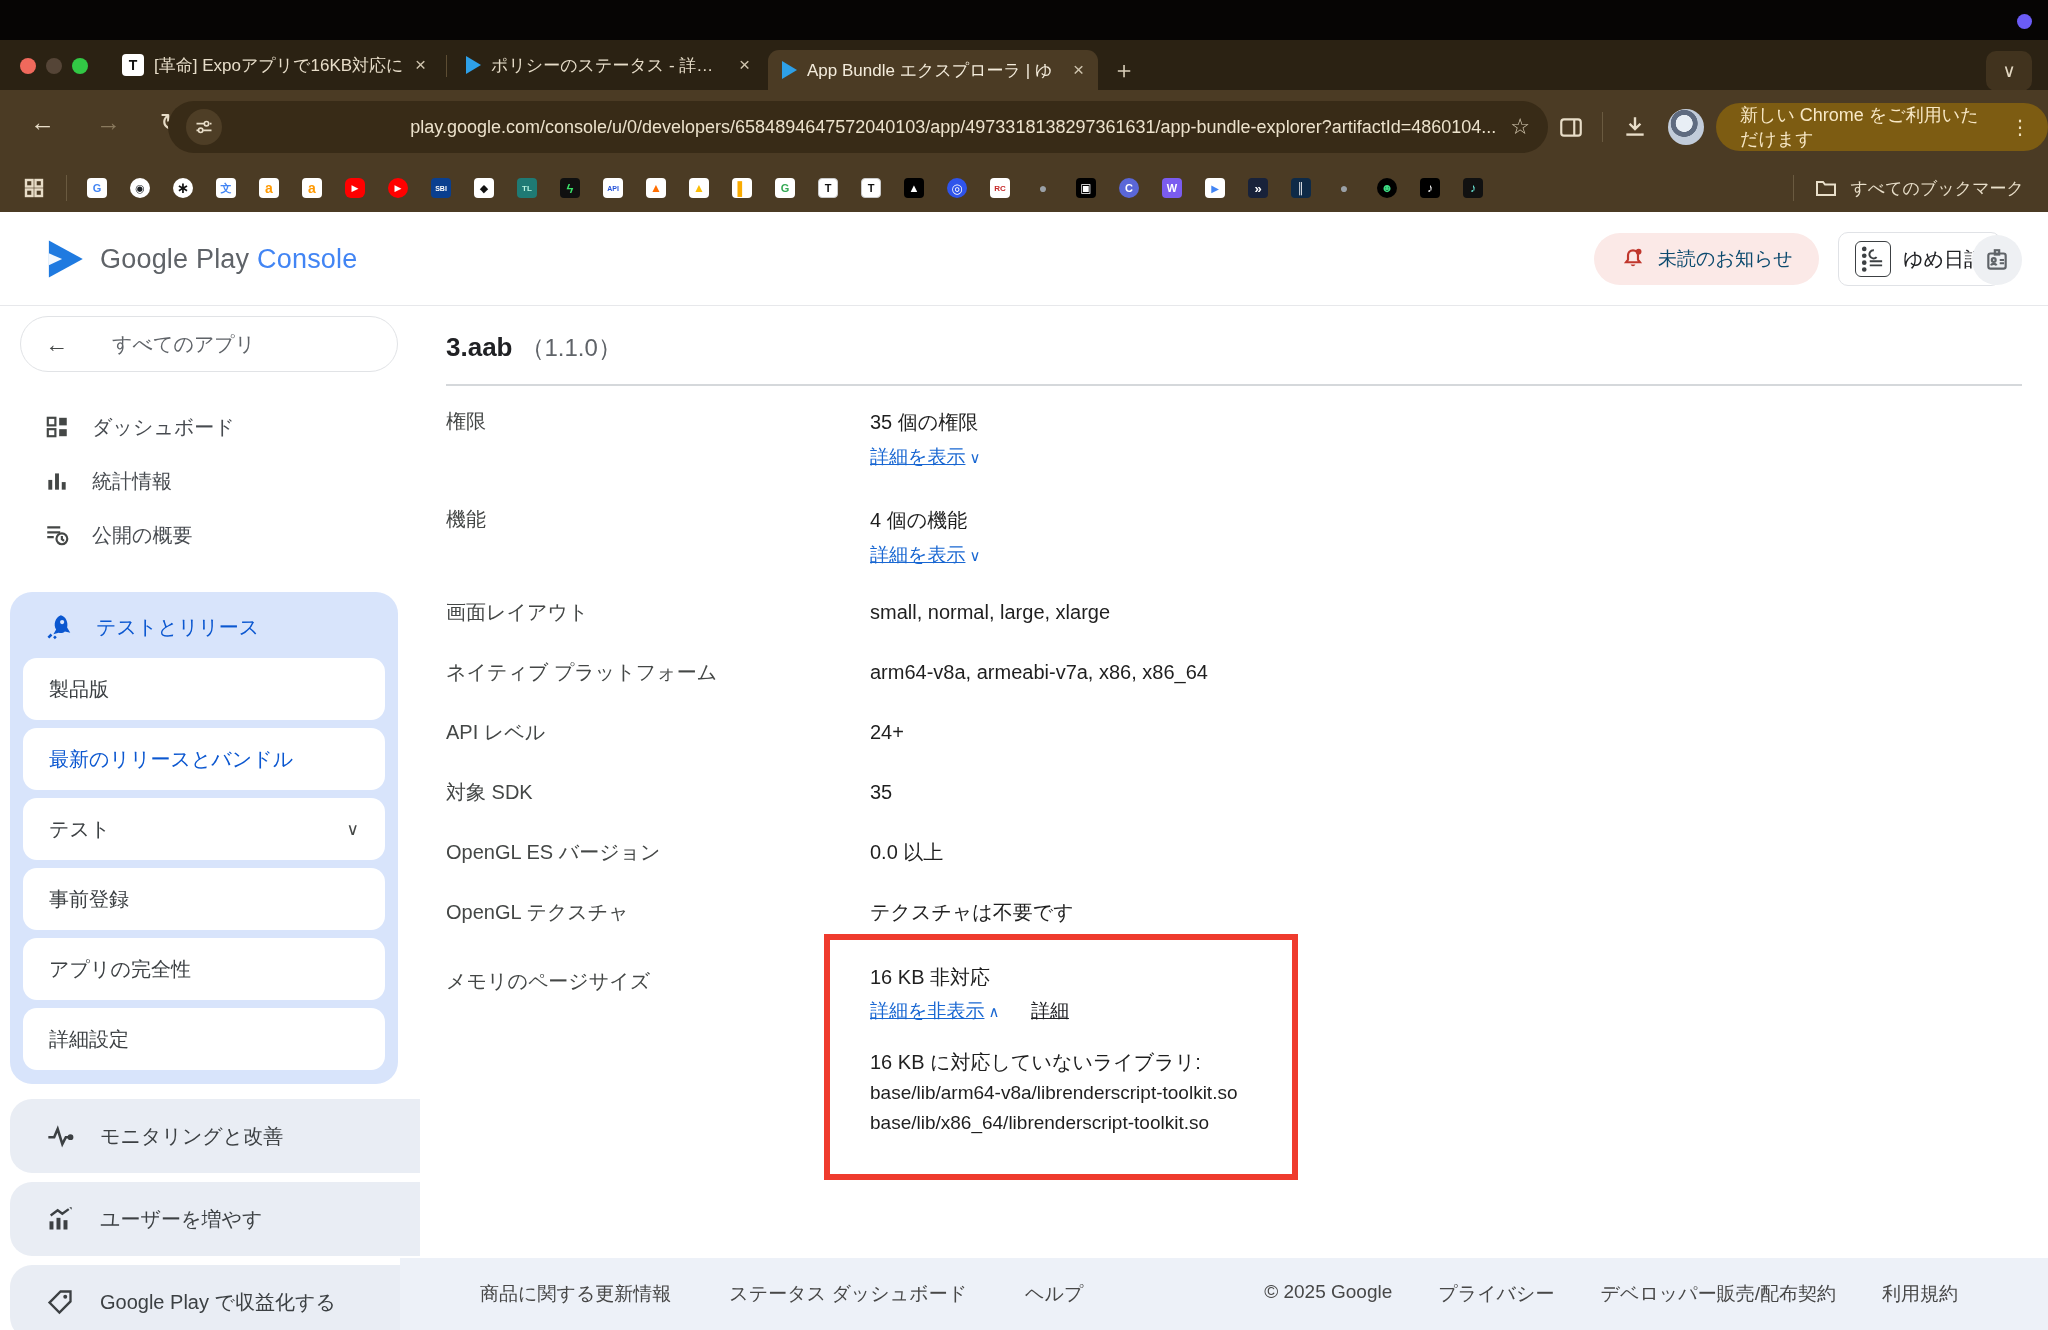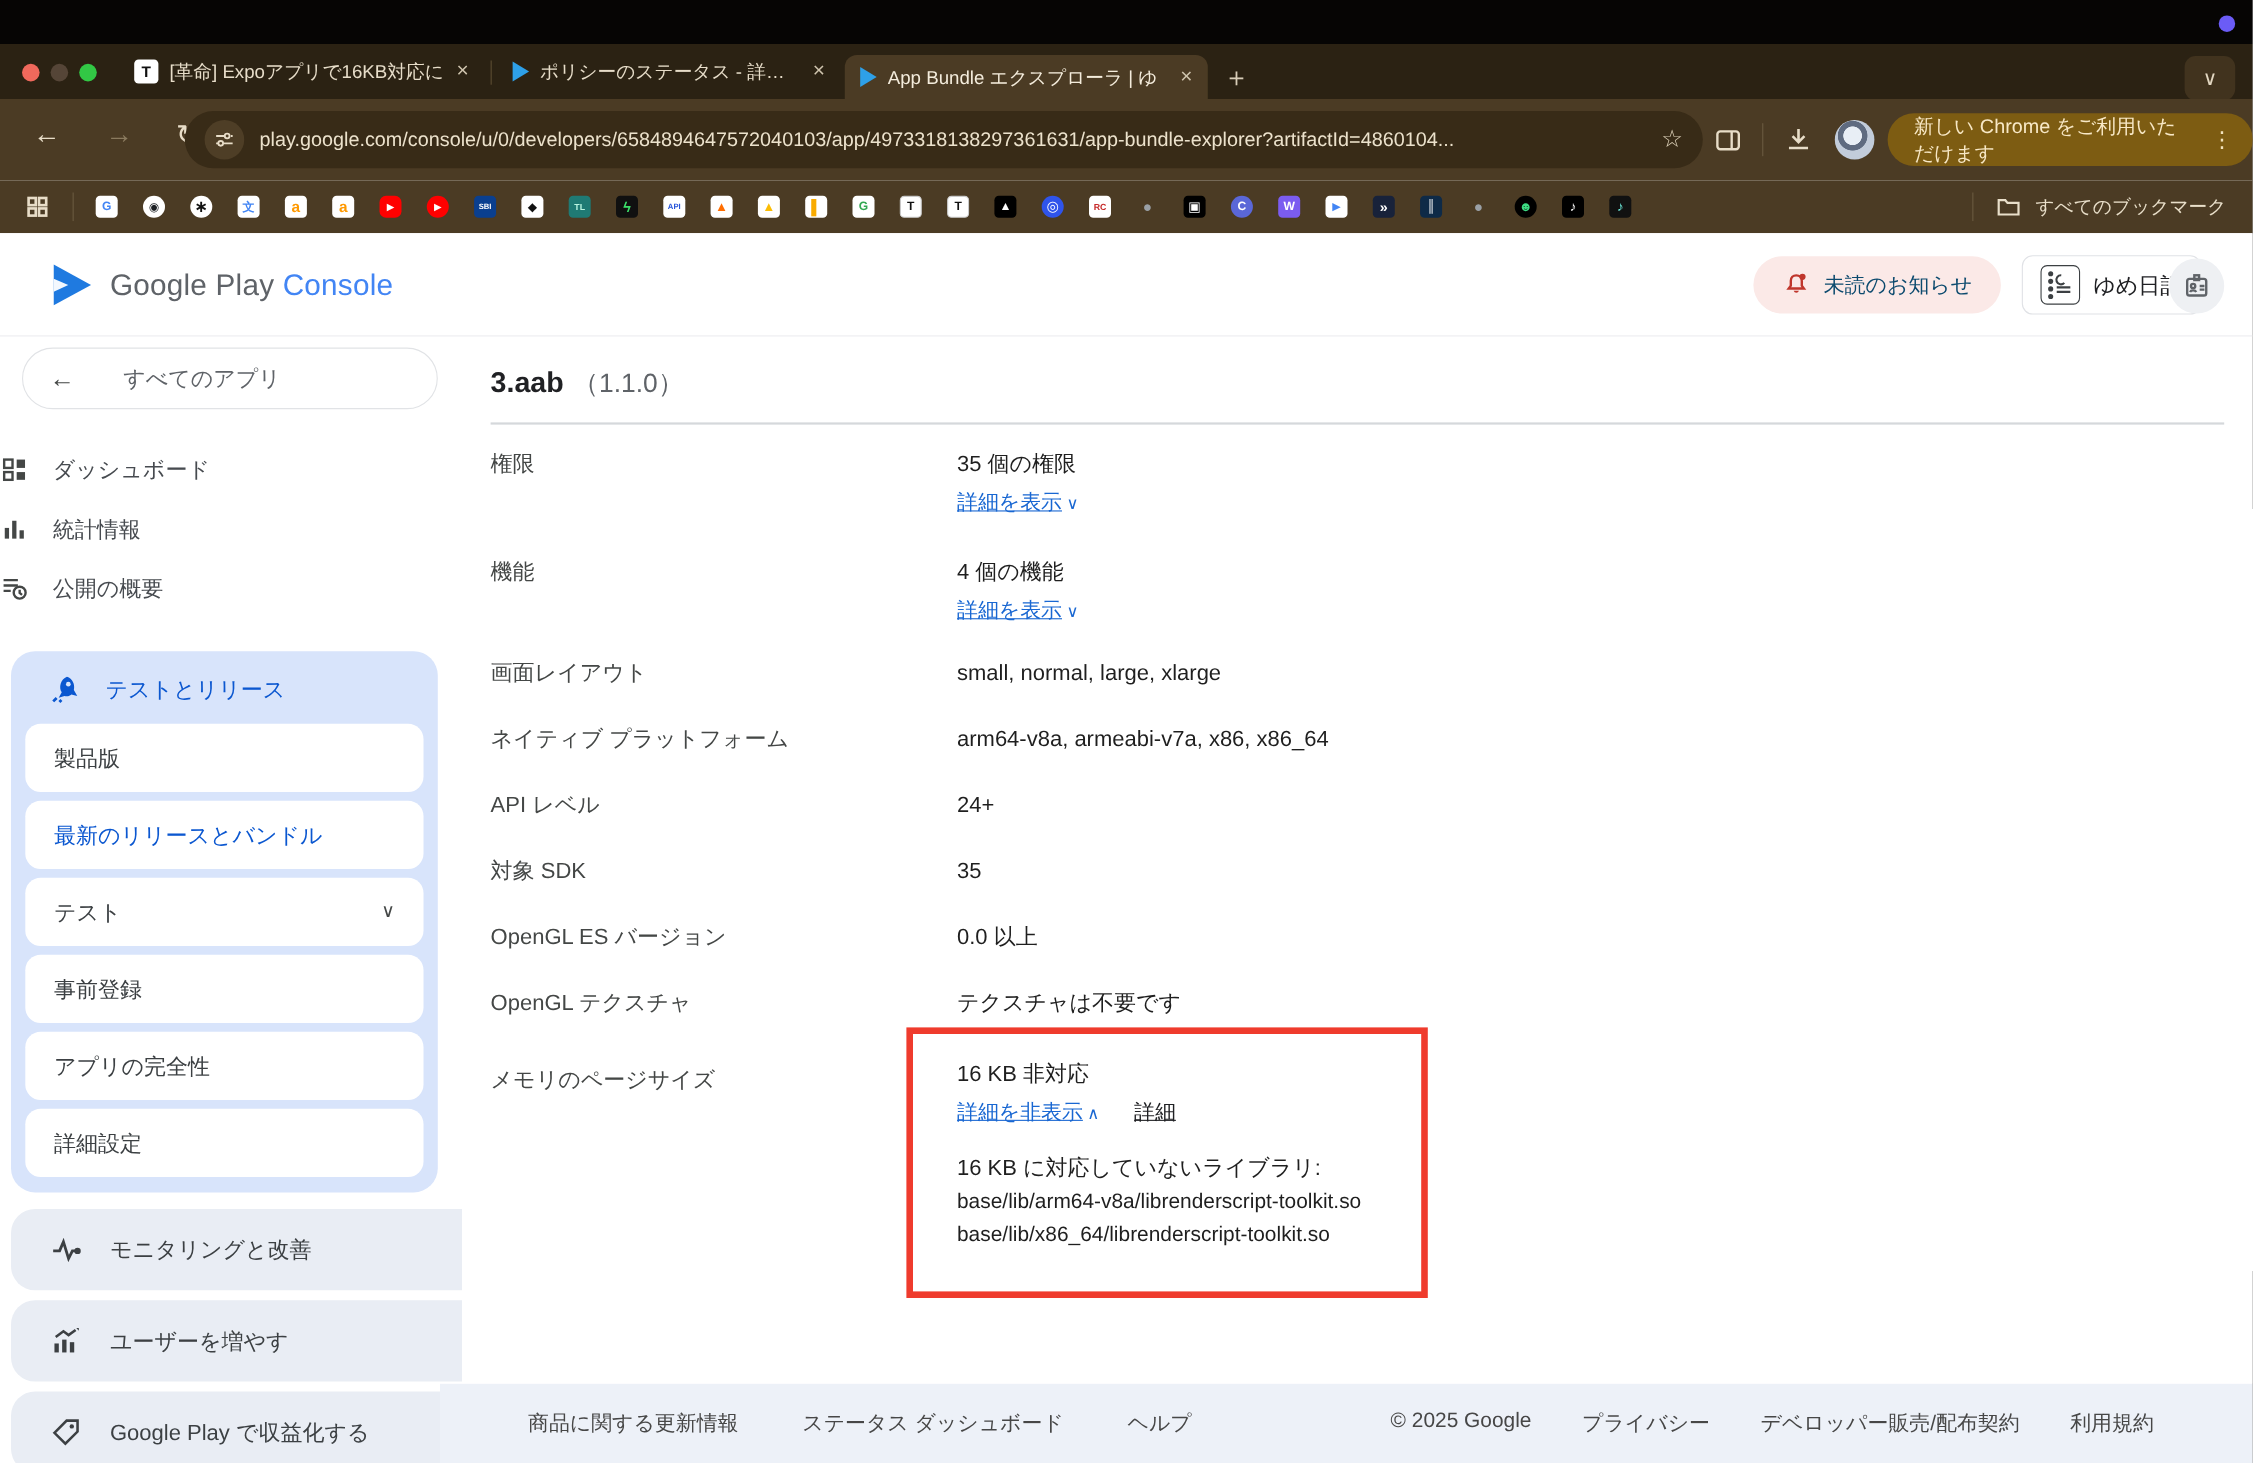--- a/index.html
+++ b/index.html
@@ -20,21 +20,21 @@
   #tab-3 { background:#4b3b24; border-radius:11px 11px 0 0; top:10px; height:40px; color:#f4ecdc; }
   .tab-divider { position:absolute; top:15px; width:1px; height:22px; background:#5d4d33; }
   .t-chip { width:22px; height:22px; border-radius:4px; background:#fff; color:#111; font-weight:bold; font-size:14px; display:flex; align-items:center; justify-content:center; flex:0 0 auto; }
   .play-tri { width:0; height:0; border-left:15px solid #2ea0e8; border-top:9px solid transparent; border-bottom:9px solid transparent; flex:0 0 auto; }
   #new-tab { position:absolute; left:1112px; top:14px; font-size:24px; color:#d8cdb8; }
   #tab-search { position:absolute; right:16px; top:11px; width:46px; height:40px; background:#41331e; border-radius:10px; color:#e3d8c2; display:flex; align-items:center; justify-content:center; font-size:18px; }
 
   
   #toolbar { position:absolute; left:0; top:90px; width:2048px; height:74px; background:#4b3b24; }
   .nav-ic { position:absolute; top:18px; font-size:25px; color:#e8ddc8; }
-  #omnibox { position:absolute; left:168px; top:11px; width:1380px; height:52px; border-radius:26px; background:#382b17; display:flex; align-items:center; padding:0 18px; gap:14px; }
+  #omnibox { position:absolute; left:168px; top:11px; width:1380px; height:52px; border-radius:26px; background:#382b17; display:flex; align-items:center; padding:0 18px; gap:14px;text-align:right; }
   #tune-circle { width:36px; height:36px; border-radius:50%; background:#4e3e26; display:flex; align-items:center; justify-content:center; flex:0 0 auto; }
   #url-text { flex:1; color:#ece2cc; font-size:18px; white-space:nowrap; overflow:hidden; text-overflow:ellipsis; }
   #star { color:#d9cdb5; font-size:22px; flex:0 0 auto; }
   #panel-ic { position:absolute; left:1558px; top:24px; }
   #tb-divider { position:absolute; left:1602px; top:22px; width:1px; height:30px; background:#6a5a40; }
   #download-ic { position:absolute; left:1622px; top:24px; }
   #avatar { position:absolute; left:1668px; top:19px; width:36px; height:36px; border-radius:50%;
             background:radial-gradient(circle at 45% 40%, #e8eef5 0 28%, #5f6b80 30% 45%, #c2ccda 47% 100%); }
   #update-pill { position:absolute; left:1716px; top:13px; height:48px; border-radius:24px; background:#7d5c12; color:#f8e8c6; display:flex; align-items:center; gap:16px; padding:0 18px 0 24px; font-size:18px; }
   #update-pill .kebab { font-size:20px; color:#f3e3bd; }
@@ -56,21 +56,21 @@
   #notif-pill { position:absolute; left:1594px; top:21px; height:52px; border-radius:26px; background:#fbe9e7; display:flex; align-items:center; gap:12px; padding:0 26px; color:#0c4a6e; font-size:19px; }
   #app-btn { position:absolute; left:1838px; top:20px; height:54px; border-radius:10px; background:#fff; border:1.5px solid #e0e2e6; display:flex; align-items:center; gap:12px; padding:0 16px; font-size:20px; color:#202124; }
   #nb-icon { width:36px; height:36px; border:1.5px solid #3c4043; border-radius:6px; position:relative; background:#fff; }
   #circle-btn { position:absolute; left:1972px; top:23px; width:50px; height:50px; border-radius:50%; background:#eef0f3; display:flex; align-items:center; justify-content:center; }
 
   
   #sidebar { position:absolute; left:0; top:306px; width:420px; height:1024px; background:#fff; }
   #back-pill { position:absolute; left:20px; top:10px; width:378px; height:56px; border:1.5px solid #e1e3e6; border-radius:28px; background:#fff; display:flex; align-items:center; padding:0 24px; gap:44px; }
   #back-arrow { font-size:23px; color:#444746; }
   #back-label { font-size:20px; color:#5f6368; }
-  .snav { position:absolute; left:0; width:420px; height:54px; display:flex; align-items:center; gap:22px; }
+  .snav { position:absolute; left:0; width:420px; height:54px; display:flex; align-items:center; gap:22px; padding-left:44px; }
   .snav .lbl { font-size:20px; color:#474b50; }
   #blue-sec { position:absolute; left:10px; top:286px; width:388px; border-radius:22px; background:#d8e4fb; padding:0 0 14px 0; }
   #blue-head { display:flex; align-items:center; gap:22px; padding:20px 0 16px 34px; }
   #blue-head .lbl { font-size:20px; color:#0b57d0; font-weight:500; }
   .bcard { margin:0 13px 8px 13px; height:62px; border-radius:14px; background:#fff; display:flex; align-items:center; padding:0 26px; font-size:20px; color:#3c4043; }
   .bcard.active { color:#0b57d0; font-weight:500; }
   .bcard .chev { margin-left:auto; color:#444746; font-size:17px; }
   .gcard { position:absolute; left:10px; width:456px; height:74px; border-radius:22px; background:#e9edf4; display:flex; align-items:center; gap:26px; padding-left:36px; }
   .gcard .lbl { font-size:20px; color:#3c4043; }
 

